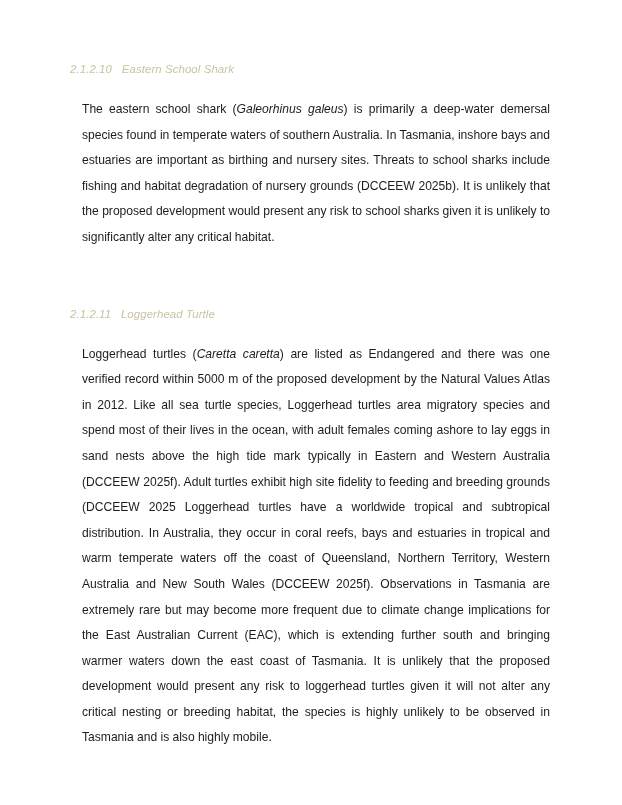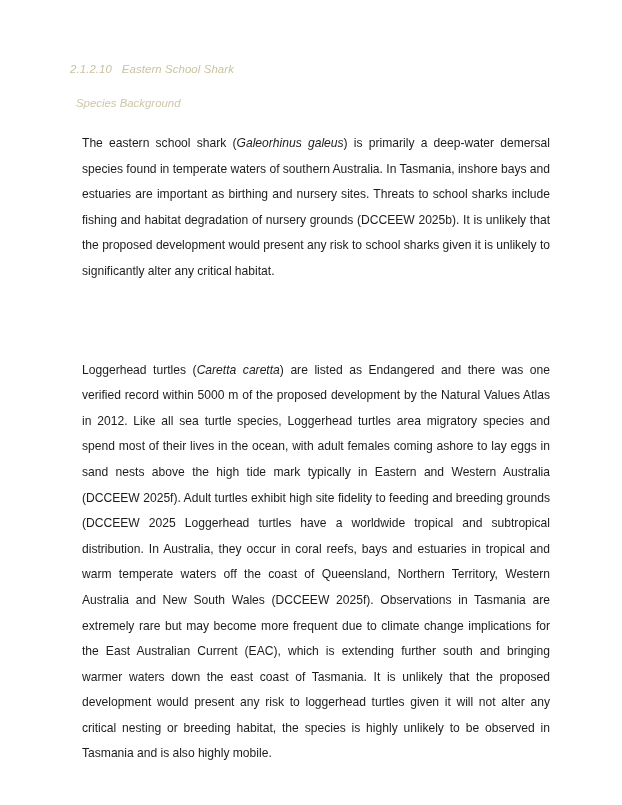--- a/index.html
+++ b/index.html
@@ -84,30 +84,30 @@
 </head>
 <body>
 
 <div class="page">
 
   <div class="content">
 
     <div>
       <div class="h-num"><span>2.1.2.10</span>&nbsp;&nbsp; <span>Eastern School Shark</span></div>
 
-      <div class="h-sub">Species Background</div>
 
       <div class="para-top-gap"></div>
 
       <p class="body"><span>The eastern school shark (</span><span class="sci">Galeorhinus galeus</span><span>) is primarily a deep-water demersal species found in temperate waters of southern Australia. In Tasmania, inshore bays and estuaries are important as birthing and nursery sites. Threats to school sharks include fishing and habitat degradation of nursery grounds (DCCEEW 2025b). It is unlikely that the proposed development would present any risk to school sharks given it is unlikely to significantly alter any critical habitat.</span></p>
     </div>
 
     <div class="gap-after-p1"></div>
 
     <div>
+      <div class="h-num"><span>2.1.2.11</span>&nbsp;&nbsp; <span>Loggerhead Turtle</span></div>
 
       <div class="para-top-gap"></div>
 
       <p class="body"><span>Loggerhead turtles (</span><span class="sci">Caretta caretta</span><span>) are listed as Endangered and there was one verified record within 5000 m of the proposed development by the Natural Values Atlas in 2012. Like all sea turtle species, Loggerhead turtles area migratory species and spend most of their lives in the ocean, with adult females coming ashore to lay eggs in sand nests above the high tide mark typically in Eastern and Western Australia (DCCEEW 2025f). Adult turtles exhibit high site fidelity to feeding and breeding grounds (DCCEEW 2025 Loggerhead turtles have a worldwide tropical and subtropical distribution. In Australia, they occur in coral reefs, bays and estuaries in tropical and warm temperate waters off the coast of Queensland, Northern Territory, Western Australia and New South Wales (DCCEEW 2025f). Observations in Tasmania are extremely rare but may become more frequent due to climate change implications for the East Australian Current (EAC), which is extending further south and bringing warmer waters down the east coast of Tasmania. It is unlikely that the proposed development would present any risk to loggerhead turtles given it will not alter any critical nesting or breeding habitat, the species is highly unlikely to be observed in Tasmania and is also highly mobile.</span></p>
     </div>
 
   </div>
 
   <div class="footer">
 

